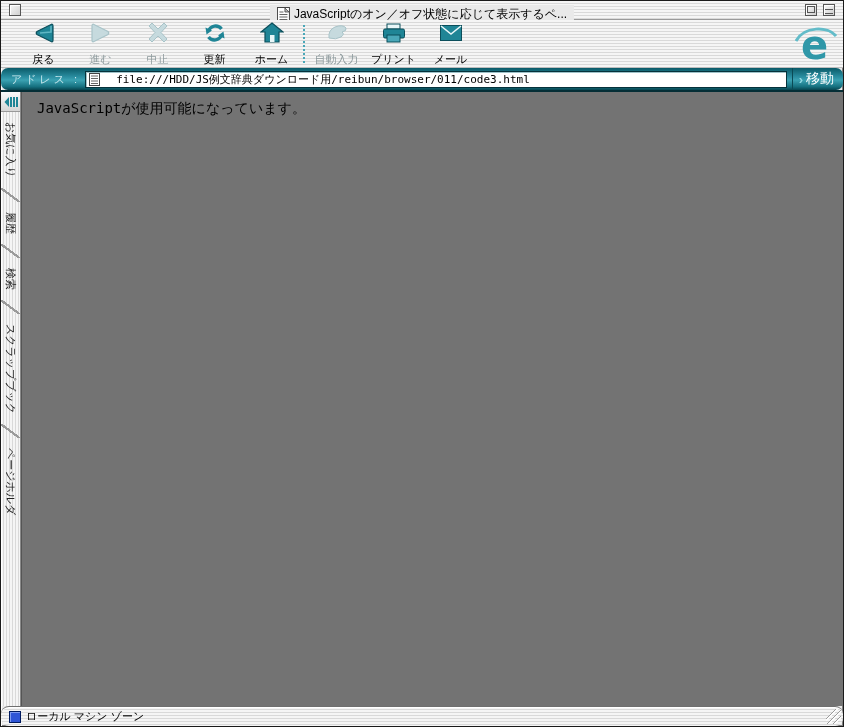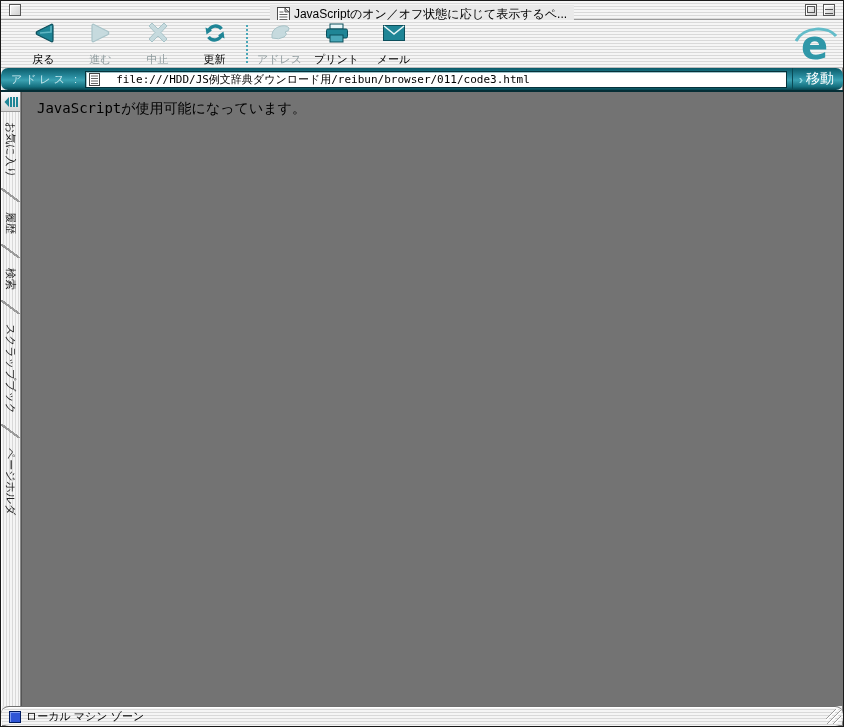--- a/index.html
+++ b/index.html
@@ -237,30 +237,39 @@
         <svg width="24" height="22" viewBox="0 0 24 22">
           <path d="M18.5 7 A7.5 7.5 0 0 0 5.5 9" fill="none" stroke="#1f8596" stroke-width="3.4"></path>
           <path d="M5.5 15 A7.5 7.5 0 0 0 18.5 13" fill="none" stroke="#1f8596" stroke-width="3.4"></path>
           <path d="M2.5 5.5 L9 8.5 L3.5 12.5 Z" fill="#1f8596"></path>
           <path d="M21.5 16.5 L15 13.5 L20.5 9.5 Z" fill="#1f8596"></path>
         </svg>
       </span>
       <span class="lbl">更新</span>
     </div>
 
+    <div class="tb-btn">
+      <span class="ico">
+        <svg width="24" height="22" viewBox="0 0 24 22">
+          <path d="M12 1 L23 10 L19 10 L19 20 L5 20 L5 10 L1 10 Z" fill="#1f8596" stroke="#0b4e5b" stroke-width="1.2"></path>
+          <rect x="10" y="13" width="4.5" height="7" fill="#e8f6f8"></rect>
+        </svg>
+      </span>
+      <span class="lbl">ホーム</span>
+    </div>
 
     <div class="tb-sep"></div>
 
     <div class="tb-btn disabled">
       <span class="ico">
         <svg width="24" height="22" viewBox="0 0 24 22">
           <path d="M4 16 Q3 8 10 5 Q18 2 21 6 Q22 9 17 10 Q20 12 16 15 Q11 18 4 16 Z" fill="#c6dade" stroke="#a8c3c8" stroke-width="1"></path>
         </svg>
       </span>
-      <span class="lbl">アドレス</span>
+      <span class="lbl">自動入力</span>
     </div>
 
     <div class="tb-btn">
       <span class="ico">
         <svg width="26" height="22" viewBox="0 0 26 22">
           <rect x="6" y="2" width="13" height="5" fill="#e8f6f8" stroke="#0b4e5b"></rect>
           <rect x="2.5" y="7" width="21" height="9" rx="1.5" fill="#1f8596" stroke="#0b4e5b"></rect>
           <rect x="6" y="13" width="13" height="7" fill="#49a7b8" stroke="#0b4e5b"></rect>
         </svg>
       </span>

